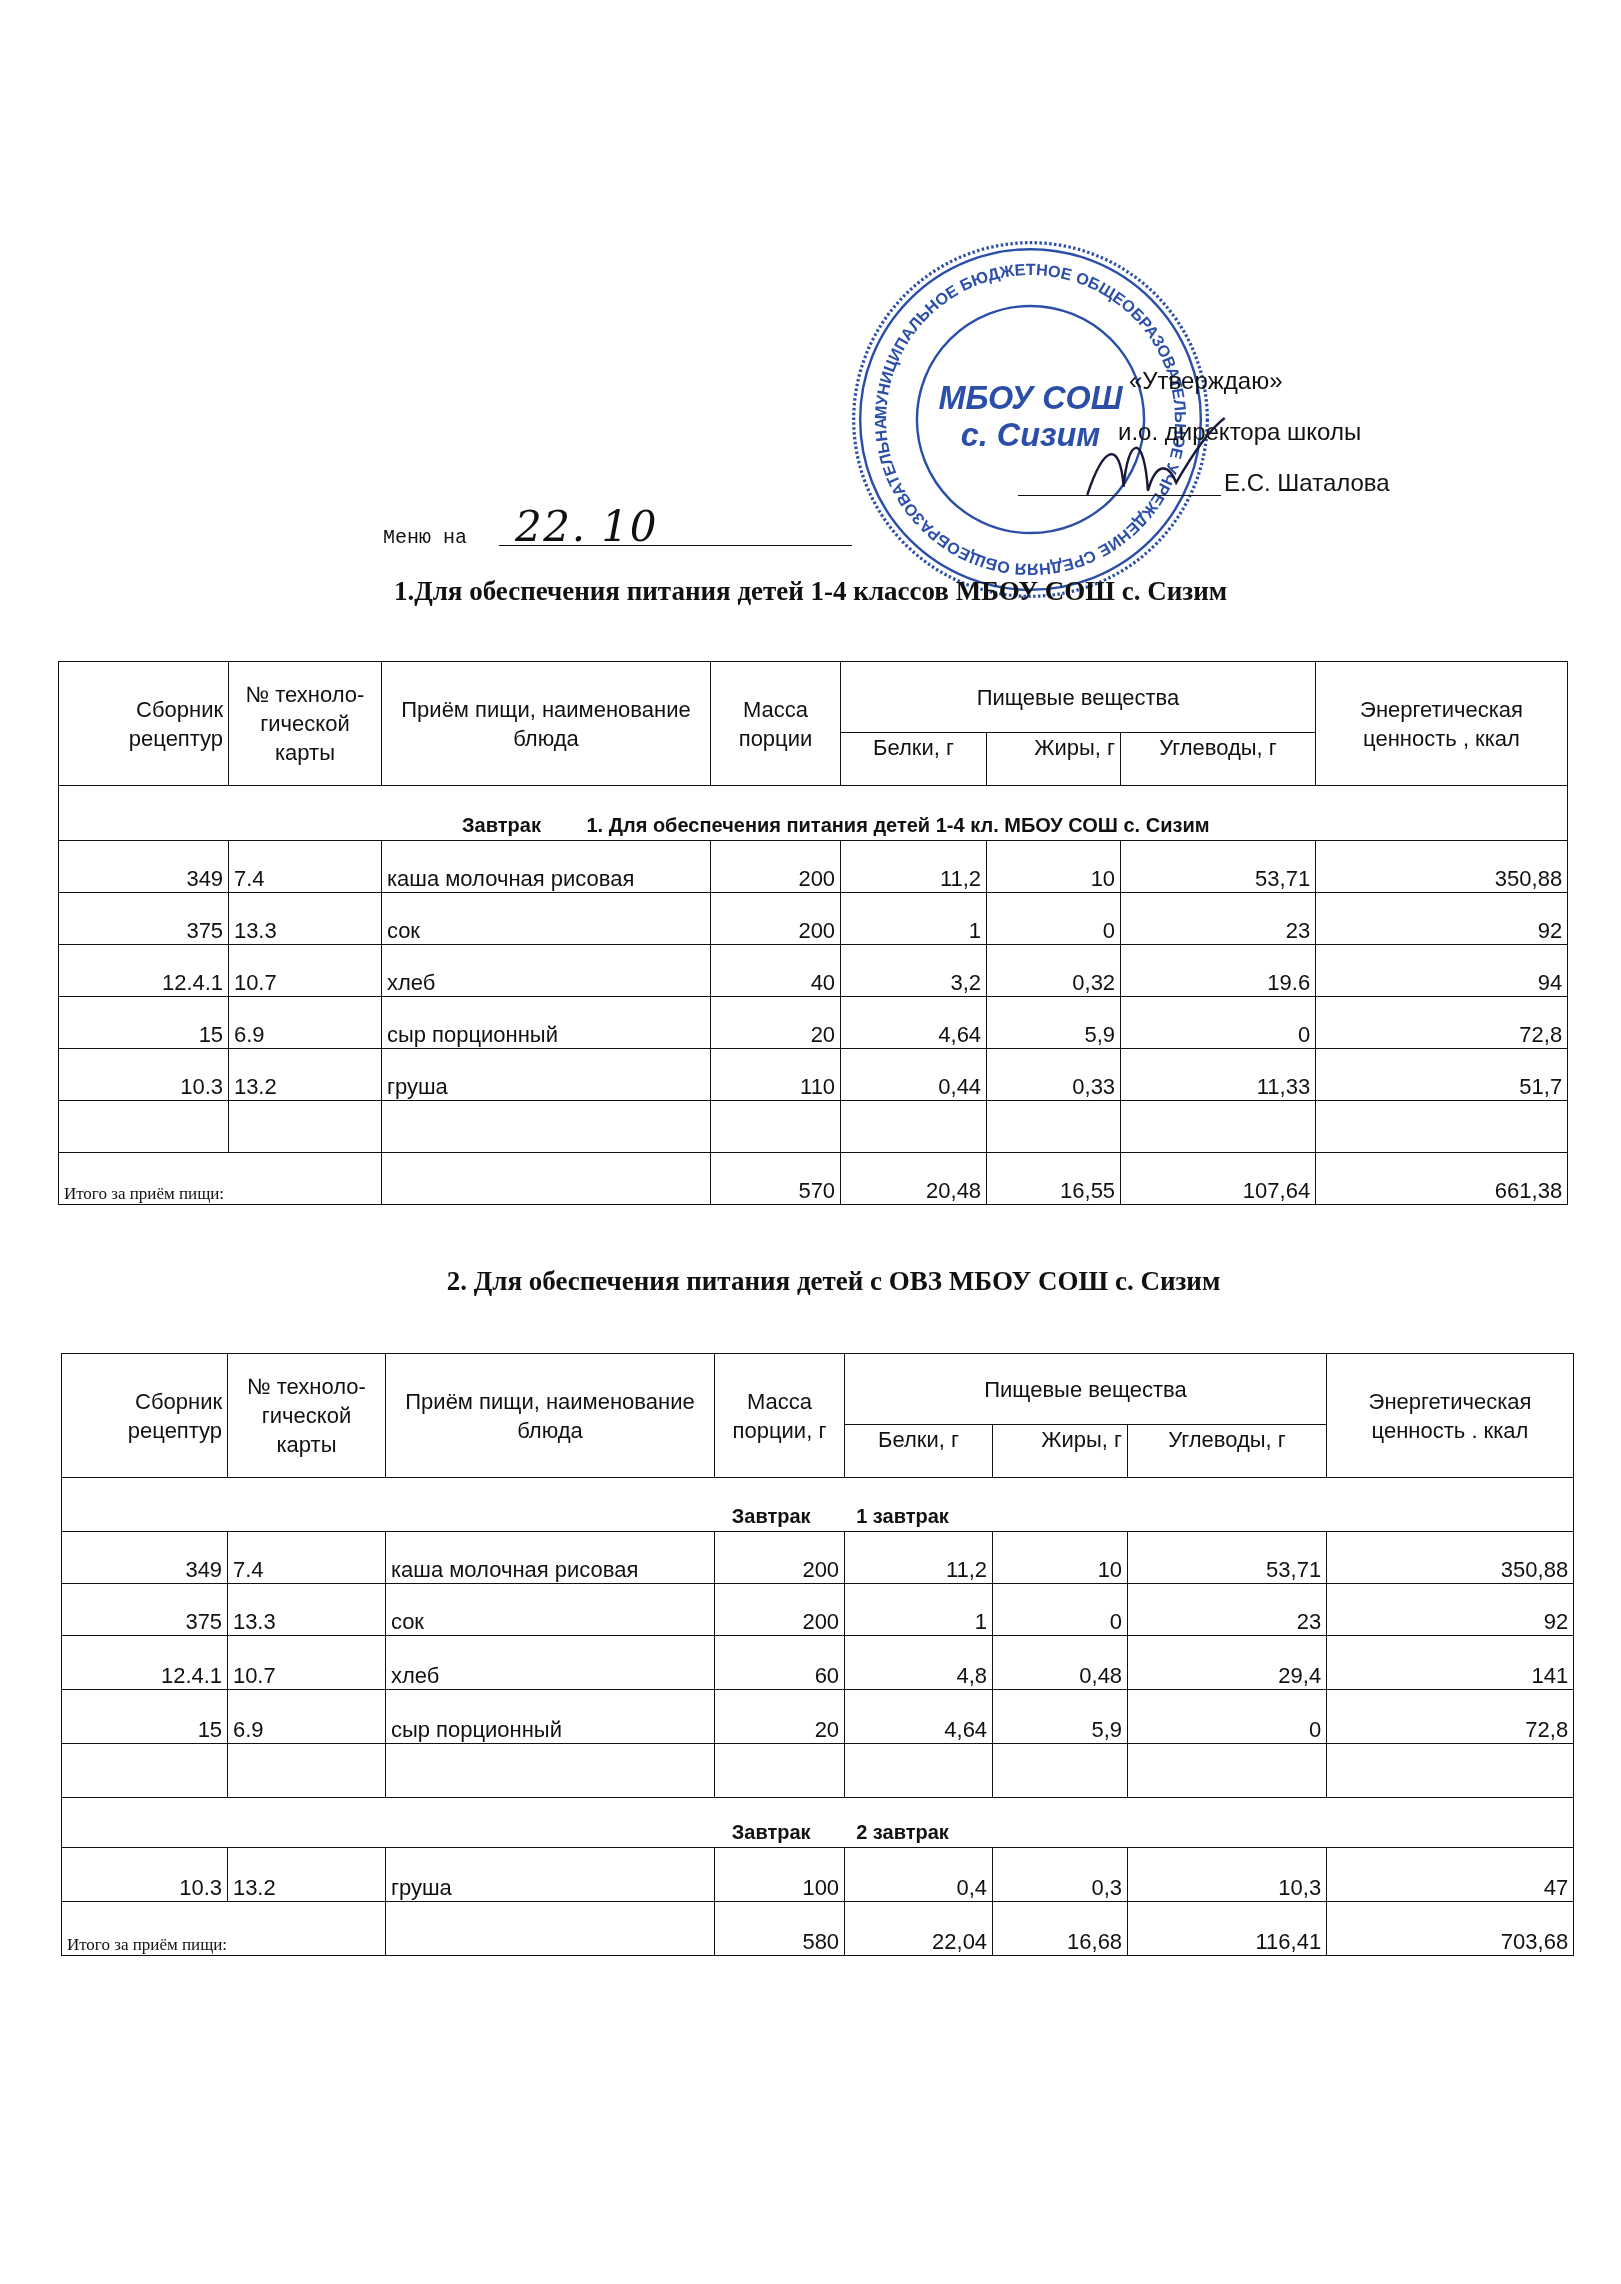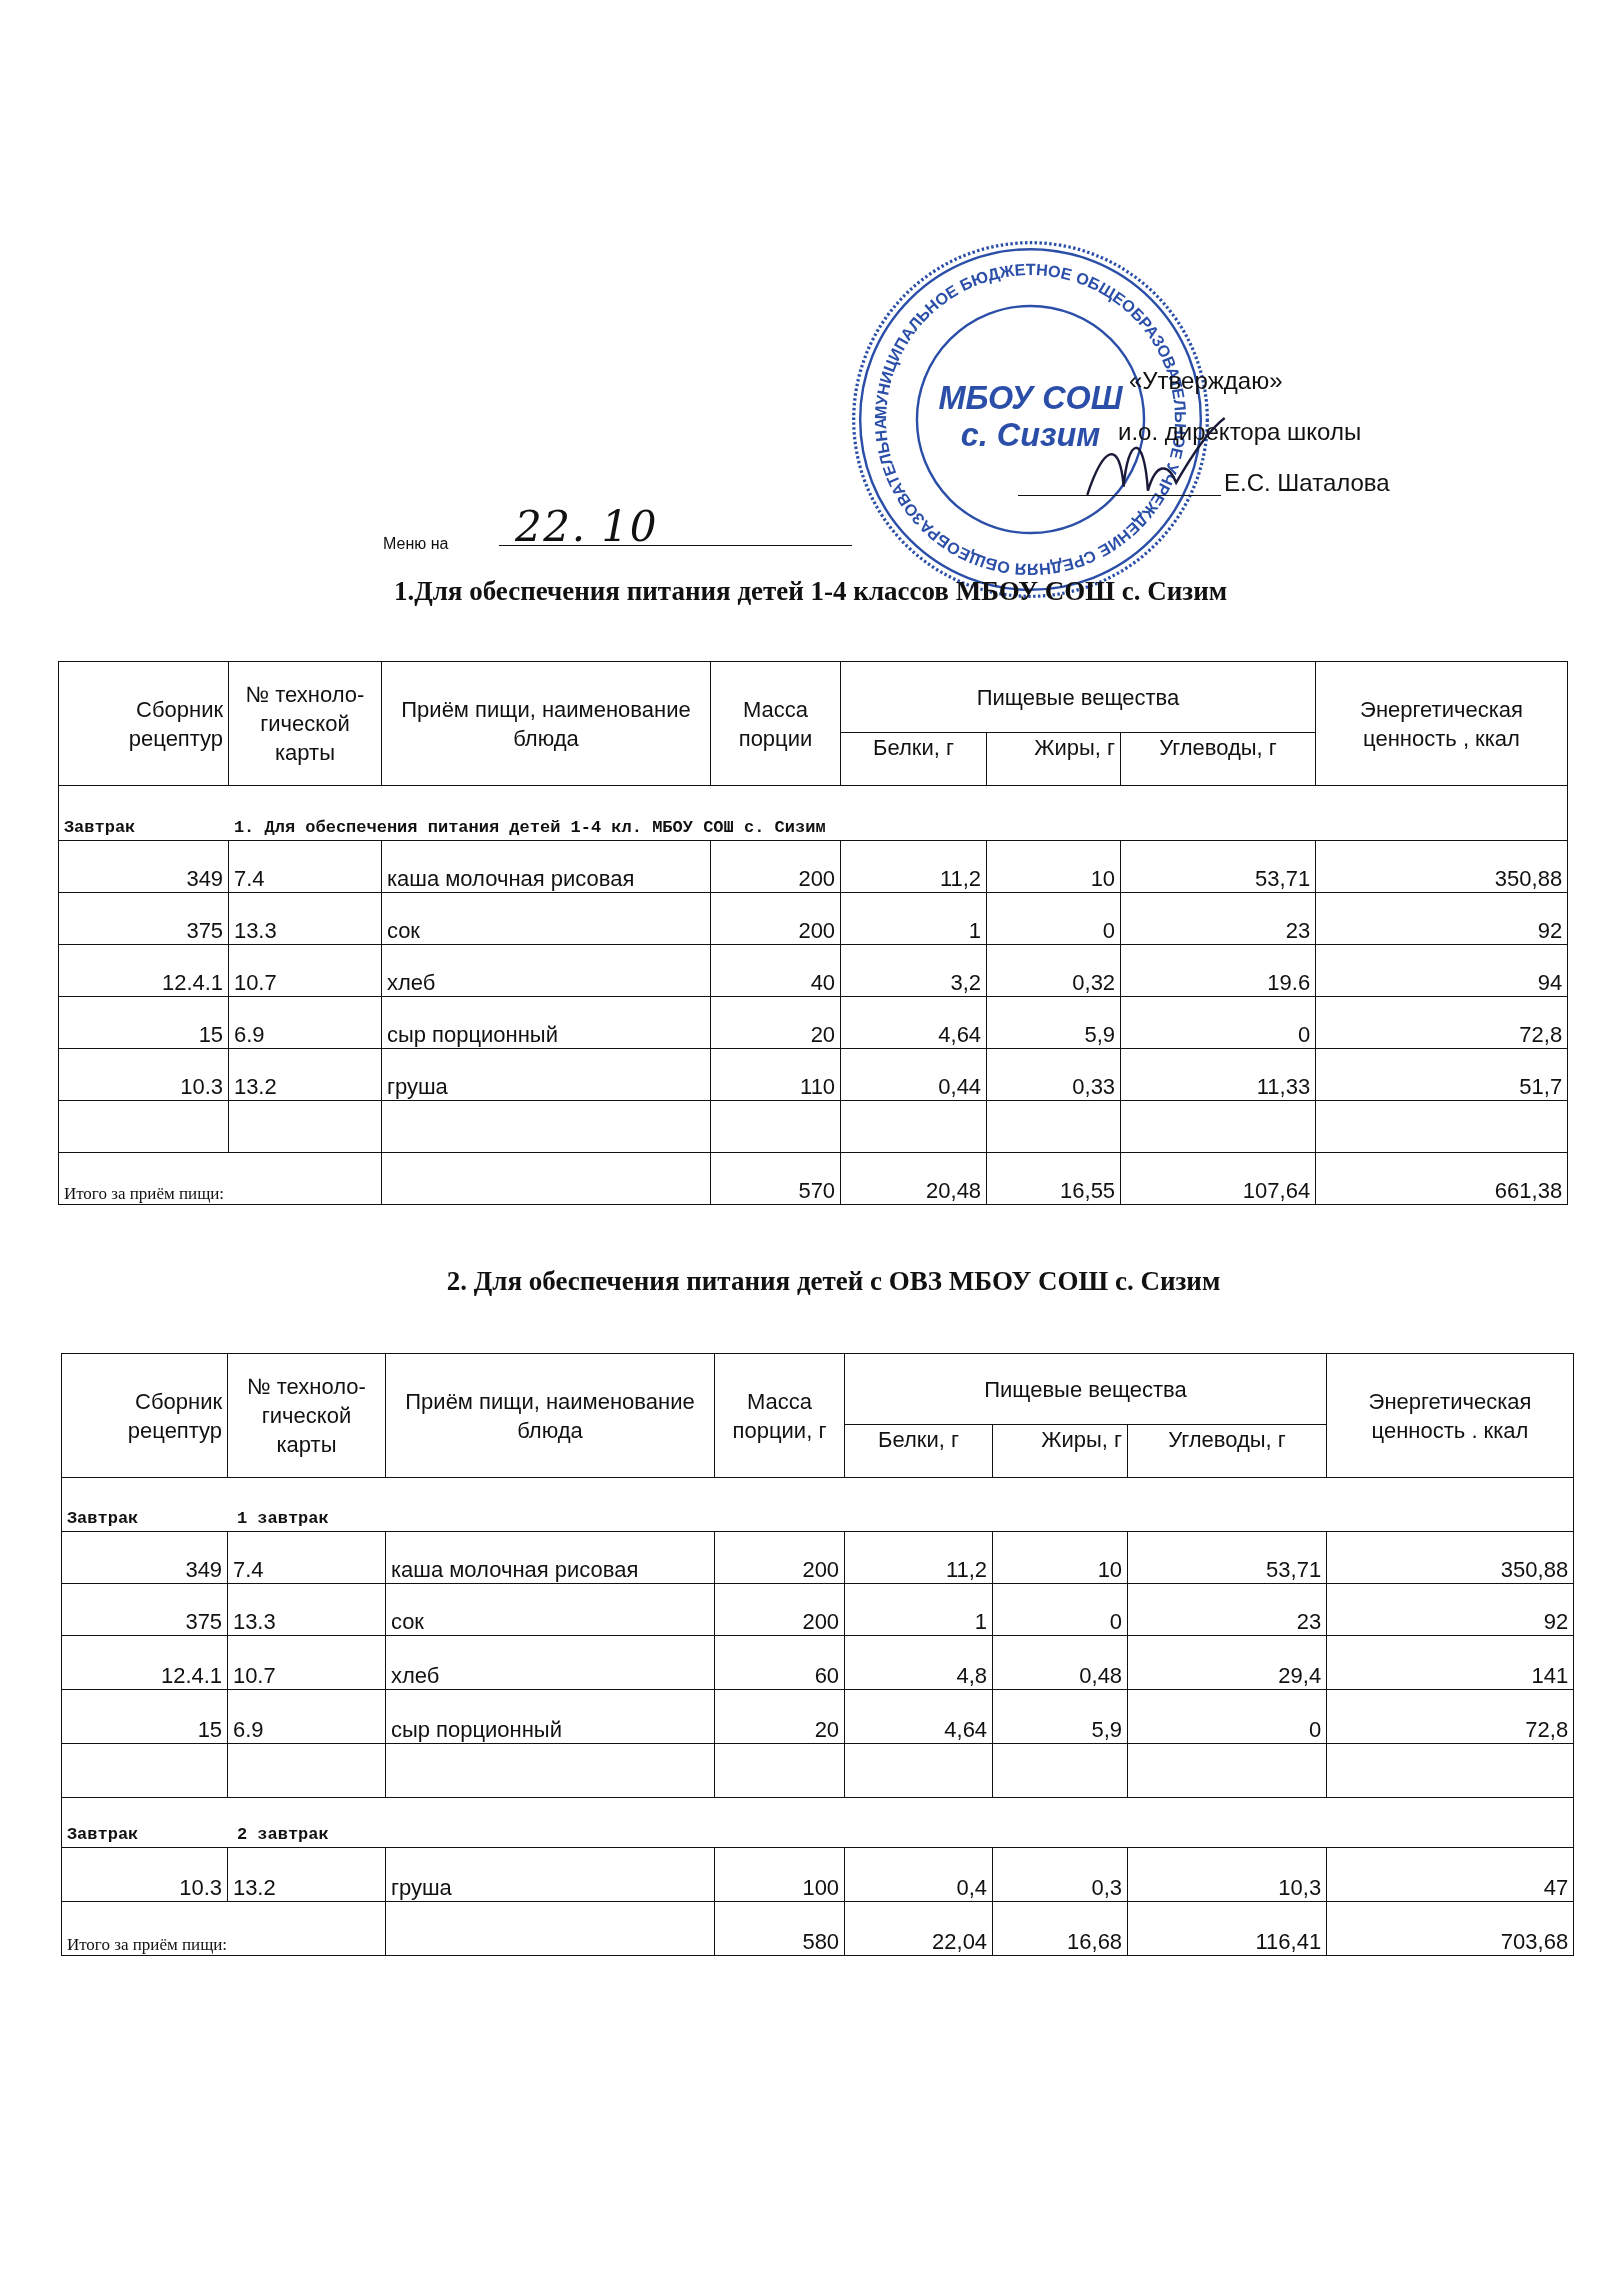--- a/index.html
+++ b/index.html
@@ -12,21 +12,21 @@
   
   .stamp {
     position: absolute; left: 848px; top: 237px; width: 365px; height: 365px;
   }
   .stamp svg { width: 100%; height: 100%; }
 
   
   .approve { font-family: Liberation Sans, sans-serif; font-size: 24px; color: #111; }
   .approve-line { position: absolute; border-bottom: 1.6px solid #111; }
 
-  .menu-on { left: 383px; top: 526px; font-family: Liberation Sans, sans-serif; font-size: 16px; margin-top: 9px; }
+  .menu-on { left: 383px; top: 526px; font-family: Liberation Mono, monospace; font-size: 20px; }
   .menu-date {
     position: absolute; left: 499px; top: 507px; width: 353px; height: 39px;
     border-bottom: 1.6px solid #111;
     font-family: "DejaVu Serif", serif; font-style: italic; font-size: 42px; line-height: 39px;
     padding-left: 16px; box-sizing: border-box; letter-spacing: 1.6px;
   }
 
   .section-title {
     position: absolute; left: 0; width: 1621px; text-align: center;
     font-family: "Liberation Serif", serif; font-weight: bold; font-size: 27px;
@@ -44,22 +44,22 @@
   table.menu th {
     font-weight: normal; text-align: center; vertical-align: middle;
     white-space: normal; line-height: 29px;
   }
   table.menu th.left { text-align: right; }
   table.menu th.sub { vertical-align: bottom; padding-bottom: 23px; }
   td.num { text-align: right; padding-bottom: 4.9px; }
   td.code { text-align: left; padding-bottom: 3.2px; }
   td.name { text-align: left; vertical-align: middle; padding-bottom: 11.4px; }
   tr.group td {
-    font-family: Liberation Mono, monospace; font-weight: bold; font-size: 17px;
-    text-align: left; vertical-align: bottom; padding-bottom: 3.2px;
+    font-family: Liberation Sans, sans-serif; font-weight: bold; font-size: 20px;
+    text-align: center; vertical-align: bottom; padding-bottom: 3.2px;
     border-left: 1.6px solid #111; border-right: 1.6px solid #111;
   }
   .grp-meal { display: inline-block; width: 170px; }
   tr.total td.label {
     font-family: "Liberation Serif", serif; font-weight: normal; font-size: 17px;
     text-align: left;
   }
 </style>
 </head>
 <body>

